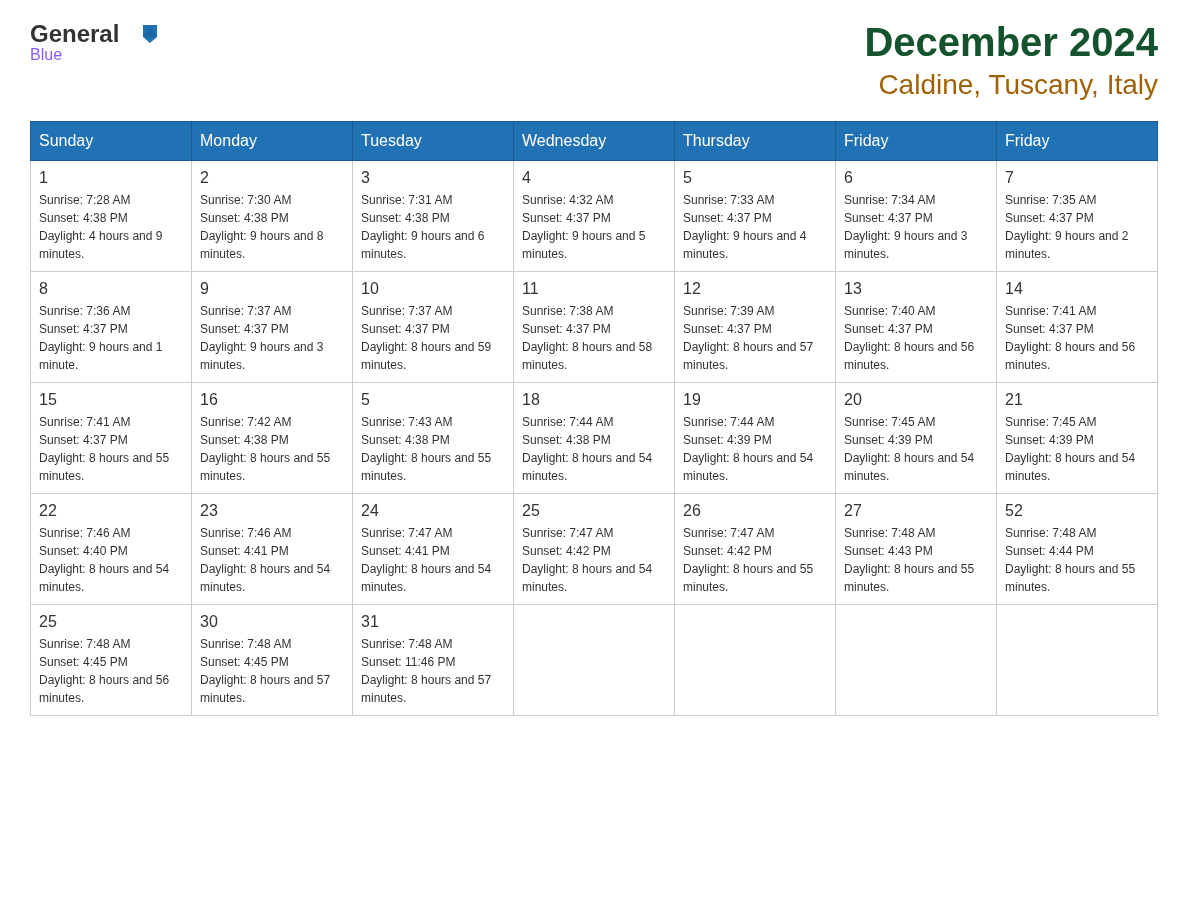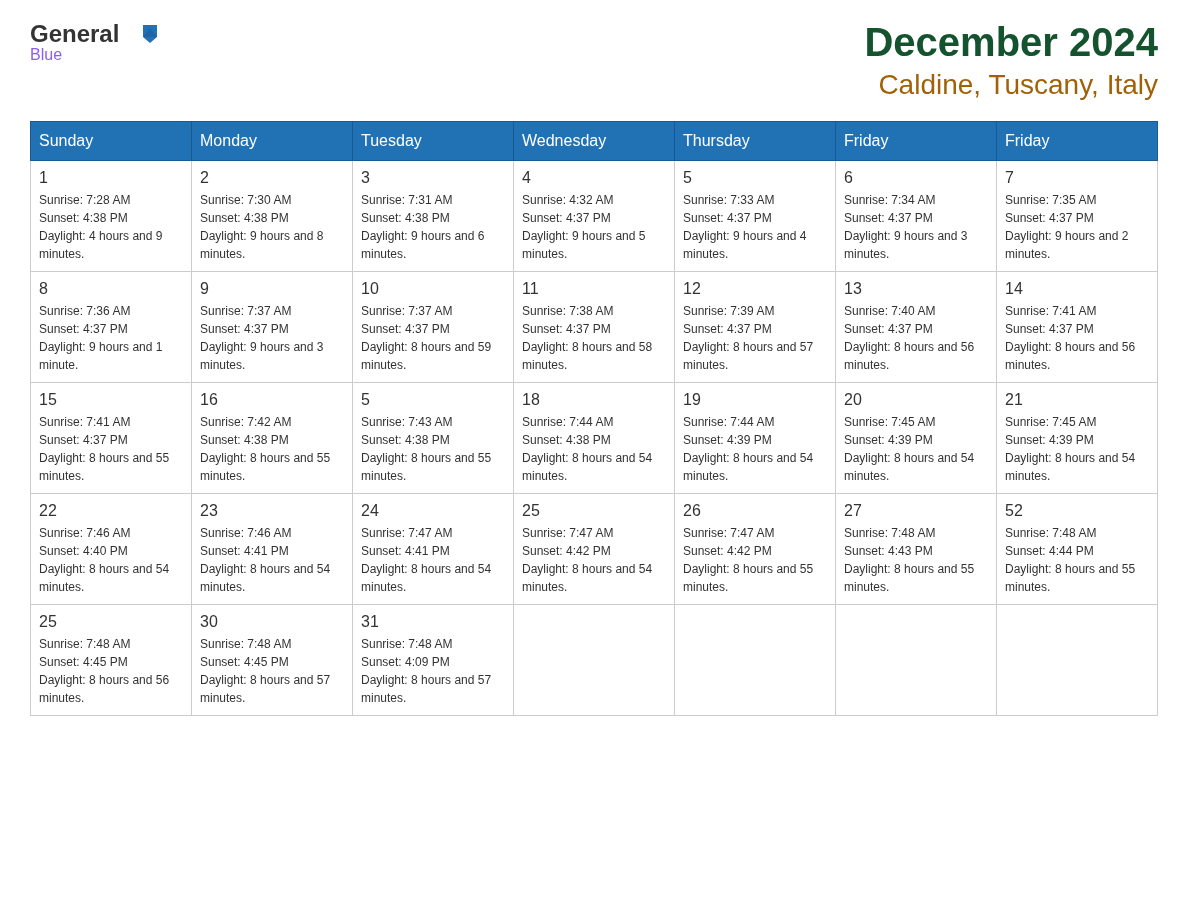--- a/index.html
+++ b/index.html
@@ -358,21 +358,21 @@
         <div class="day-info">
           <span>Sunrise: 7:48 AM</span><br>
           <span>Sunset: 4:45 PM</span><br>
           <span>Daylight: 8 hours and 57 minutes.</span>
         </div>
       </td>
         <td>
         <span class="day-num">31</span>
         <div class="day-info">
           <span>Sunrise: 7:48 AM</span><br>
-          <span>Sunset: 4:09 PM</span><br>
+          <span>Sunset: 11:46 PM</span><br>
           <span>Daylight: 8 hours and 57 minutes.</span>
         </div>
       </td>
         <td class="empty-cell"></td>
         <td class="empty-cell"></td>
         <td class="empty-cell"></td>
         <td class="empty-cell"></td>
       </tr>
     </tbody>
 </table>

